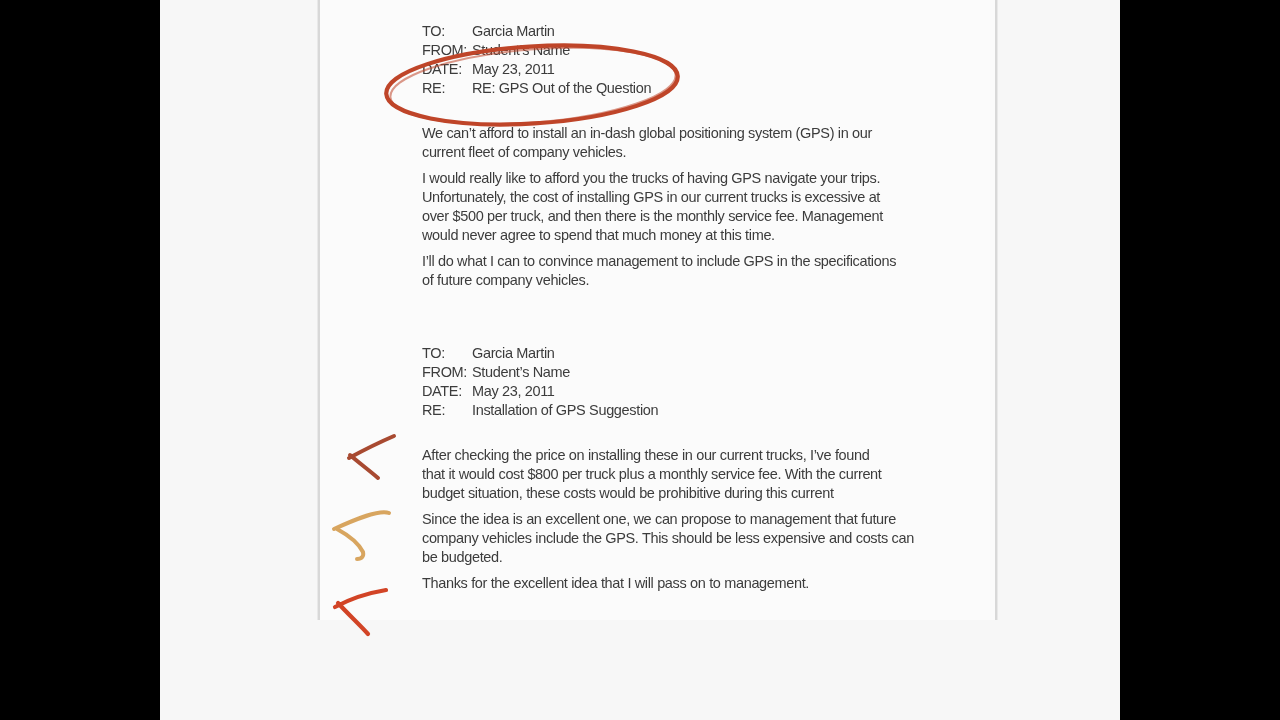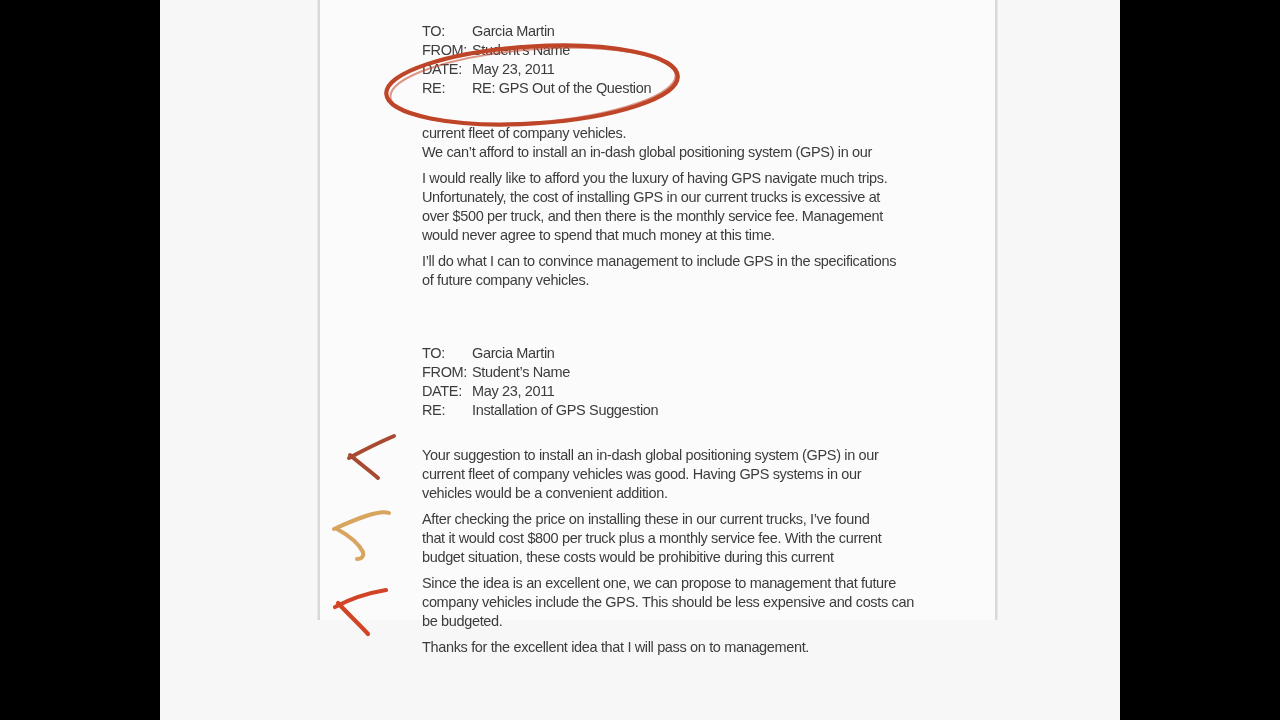--- a/index.html
+++ b/index.html
@@ -74,25 +74,25 @@
             <span class="field-label">DATE:</span>
             <span class="field-value">May 23, 2011</span>
           </div>
           <div class="memo-header-row">
             <span class="field-label">RE:</span>
             <span class="field-value">RE: GPS Out of the Question</span>
           </div>
         </div>
         <div class="memo-body">
           <div class="memo-paragraph">
+            <div class="text-line">We can’t afford to install an in-dash global positioning system (GPS) in our</div>
             <div class="text-line">current fleet of company vehicles.</div>
-            <div class="text-line">We can’t afford to install an in-dash global positioning system (GPS) in our</div>
           </div>
           <div class="memo-paragraph">
-            <div class="text-line">I would really like to afford you the luxury of having GPS navigate much trips.</div>
+            <div class="text-line">I would really like to afford you the trucks of having GPS navigate your trips.</div>
             <div class="text-line">Unfortunately, the cost of installing GPS in our current trucks is excessive at</div>
             <div class="text-line">over $500 per truck, and then there is the monthly service fee. Management</div>
             <div class="text-line">would never agree to spend that much money at this time.</div>
           </div>
           <div class="memo-paragraph">
             <div class="text-line">I’ll do what I can to convince management to include GPS in the specifications</div>
             <div class="text-line">of future company vehicles.</div>
           </div>
         </div>
       </div>
@@ -110,25 +110,20 @@
           <div class="memo-header-row">
             <span class="field-label">DATE:</span>
             <span class="field-value">May 23, 2011</span>
           </div>
           <div class="memo-header-row">
             <span class="field-label">RE:</span>
             <span class="field-value">Installation of GPS Suggestion</span>
           </div>
         </div>
         <div class="memo-body">
-          <div class="memo-paragraph">
-            <div class="text-line">Your suggestion to install an in-dash global positioning system (GPS) in our</div>
-            <div class="text-line">current fleet of company vehicles was good. Having GPS systems in our</div>
-            <div class="text-line">vehicles would be a convenient addition.</div>
-          </div>
           <div class="memo-paragraph">
             <div class="text-line">After checking the price on installing these in our current trucks, I’ve found</div>
             <div class="text-line">that it would cost $800 per truck plus a monthly service fee. With the current</div>
             <div class="text-line">budget situation, these costs would be prohibitive during this current</div>
           </div>
           <div class="memo-paragraph">
             <div class="text-line">Since the idea is an excellent one, we can propose to management that future</div>
             <div class="text-line">company vehicles include the GPS. This should be less expensive and costs can</div>
             <div class="text-line">be budgeted.</div>
           </div>

